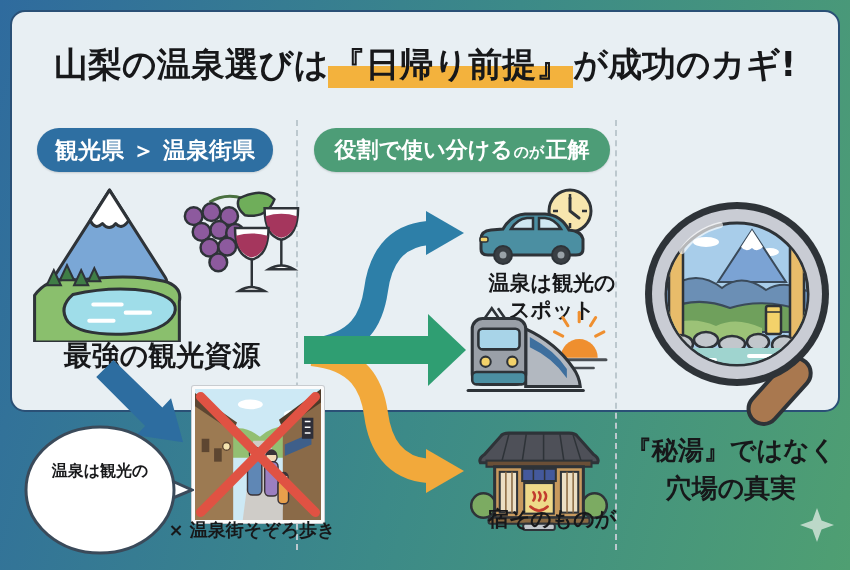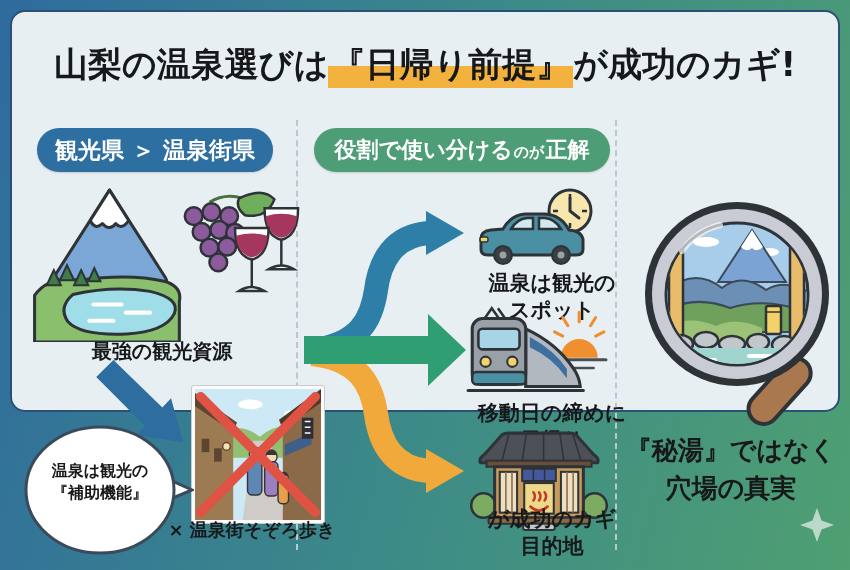--- a/index.html
+++ b/index.html
@@ -78,21 +78,21 @@
         <path d="M96 84 Q109 76 122 84 Z" fill="#ffffff" stroke="#2e3338" stroke-width="2.5"></path>
       </g>
       <g>
         <path d="M62 42 C62 64 70 72 79 74 C88 72 96 64 96 42 Z" fill="#ffffff" stroke="#2e3338" stroke-width="2.5"></path>
         <path d="M63 50 C64 64 71 70 79 72 C87 70 94 64 95 50 Q79 45 63 50 Z" fill="#a5365d"></path>
         <line x1="79" y1="74" x2="79" y2="102" stroke="#2e3338" stroke-width="2.5"></line>
         <path d="M66 106 Q79 98 92 106 Z" fill="#ffffff" stroke="#2e3338" stroke-width="2.5"></path>
       </g>
     </svg>
 
-    <div class="abs lbl" style="left:10px;top:326px;width:280px;font-size:20px;">最強の観光資源</div>
+    <div class="abs lbl" style="left:10px;top:326px;width:280px;font-size:28px;">最強の観光資源</div>
 
     <svg class="abs" style="left:80px;top:348px;" width="100" height="88" viewBox="0 0 100 90">
       <polygon points="20.8,0 70.8,48.5 79.7,39 92,84 44.3,77 53.2,67.5 3.2,17.5" fill="#2d6da0"></polygon>
     </svg>
 
     <svg class="abs photo" style="left:180px;top:374px;" width="132" height="137" viewBox="0 0 132 137">
       <rect x="0" y="0" width="132" height="137" fill="#cde9f5"></rect>
       <ellipse cx="58" cy="16" rx="13" ry="5" fill="#ffffff"></ellipse>
       <ellipse cx="102" cy="26" rx="9" ry="4" fill="#ffffff"></ellipse>
       <path d="M18 54 Q44 30 68 50 Q94 26 132 54 L132 72 L0 72 L0 62 Z" fill="#93bf72"></path>
@@ -124,21 +124,20 @@
       </g>
     </svg>
 
     <div class="abs" style="left:10px;top:408px;width:172px;height:140px;">
       <svg width="172" height="140" viewBox="0 0 172 140">
         <polygon points="130,52 170,70 132,86" fill="#ffffff" stroke="#3a4a5a" stroke-width="3"></polygon>
         <ellipse cx="78" cy="70" rx="74" ry="63" fill="#ffffff" stroke="#3a4a5a" stroke-width="3"></ellipse>
       </svg>
       <div class="abs bubble-text">
         <div>温泉は観光の</div>
-        <div>『補助機能』</div>
       </div>
     </div>
 
     <div class="abs lbl" style="left:140px;top:506px;width:200px;font-size:18px;white-space:nowrap;">× 温泉街そぞろ歩き</div>
 
     <div class="abs pill pill-green" style="left:302px;top:116px;width:296px;height:44px;font-size:22px;">
       <span>役割で使い分ける</span>
         <span style="font-size:15px;margin:4px 1px 0 1px;">のが</span>
         <span>正解</span>
     </div>
@@ -184,24 +183,20 @@
       <path d="M20 14 L27 4 L34 14 M40 14 L33 4" stroke="#2e3338" stroke-width="2.5" fill="none"></path>
       <path d="M60 24 Q90 38 106 62 Q112 70 113 80 L60 80 Z" fill="#b2b8c0" stroke="#2e3338" stroke-width="3"></path>
       <path d="M64 32 Q88 45 100 63 L100 72 Q86 52 64 42 Z" fill="#3e6f9e"></path>
       <rect x="8" y="14" width="52" height="64" rx="10" fill="#9aa0a8" stroke="#2e3338" stroke-width="3"></rect>
       <rect x="14" y="24" width="40" height="20" rx="4" fill="#a8d4e8" stroke="#2e3338" stroke-width="2.5"></rect>
       <circle cx="21" cy="56" r="5" fill="#f3d26a" stroke="#2e3338" stroke-width="2"></circle>
       <circle cx="47" cy="56" r="5" fill="#f3d26a" stroke="#2e3338" stroke-width="2"></circle>
       <rect x="8" y="66" width="52" height="12" rx="4" fill="#4b8fa2" stroke="#2e3338" stroke-width="2.5"></rect>
       <line x1="4" y1="84" x2="116" y2="84" stroke="#2e3338" stroke-width="3" stroke-linecap="round"></line>
     </svg>
-    <div class="abs lbl" style="left:430px;top:388px;width:220px;font-size:21px;">
-      <div>移動日の締めに</div>
-      <div>日帰り</div>
-    </div>
 
     <svg class="abs" style="left:458px;top:416px;" width="138" height="104" viewBox="0 0 135 102">
       <circle cx="13" cy="76" r="12" fill="#7cab62" stroke="#2e3338" stroke-width="2.5"></circle>
       <circle cx="122" cy="76" r="12" fill="#7cab62" stroke="#2e3338" stroke-width="2.5"></circle>
       <path d="M10 34 Q8 30 14 26 L30 8 Q32 5 38 5 L97 5 Q103 5 105 8 L121 26 Q127 30 125 34 Z" fill="#4e5058" stroke="#2e3338" stroke-width="3"></path>
       <path d="M38 6 L31 33 M55 6 L51 33 M72 6 L72 33 M88 6 L92 33 M101 7 L109 33" stroke="#2e3338" stroke-width="1.5"></path>
       <rect x="16" y="32" width="103" height="6" fill="#6a4f37" stroke="#2e3338" stroke-width="2"></rect>
       <rect x="24" y="38" width="87" height="50" fill="#c89a5e" stroke="#2e3338" stroke-width="3"></rect>
       <rect x="29" y="43" width="17" height="40" fill="#ecdfc4" stroke="#2e3338" stroke-width="2"></rect>
       <path d="M35 43 v40 M41 43 v40" stroke="#8a6a42" stroke-width="1.5"></path>
@@ -211,22 +206,21 @@
       <path d="M62 40 v12 M73 40 v12" stroke="#2e3338" stroke-width="1.5"></path>
       <rect x="53" y="54" width="29" height="30" fill="#eed989" stroke="#2e3338" stroke-width="2"></rect>
       <g stroke="#c23b2e" stroke-width="2.5" fill="none" stroke-linecap="round">
         <path d="M59 77 q8.5 8 17 0"></path>
         <path d="M62 71 q3 -4 0 -8 M67.5 71 q3 -4 0 -8 M73 71 q3 -4 0 -8"></path>
       </g>
       <rect x="18" y="88" width="99" height="6" rx="2" fill="#8a6a42" stroke="#2e3338" stroke-width="2"></rect>
       <rect x="52" y="94" width="31" height="6" rx="2" fill="#c2c7cc" stroke="#2e3338" stroke-width="2"></rect>
     </svg>
     <div class="abs lbl" style="left:430px;top:494px;width:220px;font-size:21px;">
-      <div>が成功のカギ</div>
-      <div>目的地</div>
+      <div>宿そのものが</div>
     </div>
 
 
     <svg class="abs" style="left:622px;top:182px;" width="210" height="240" viewBox="0 0 210 240">
       <defs>
         <clipPath id="lens">
             <circle cx="103" cy="100" r="70"></circle>
           </clipPath>
       </defs>
       <g transform="rotate(42 161 180)">

